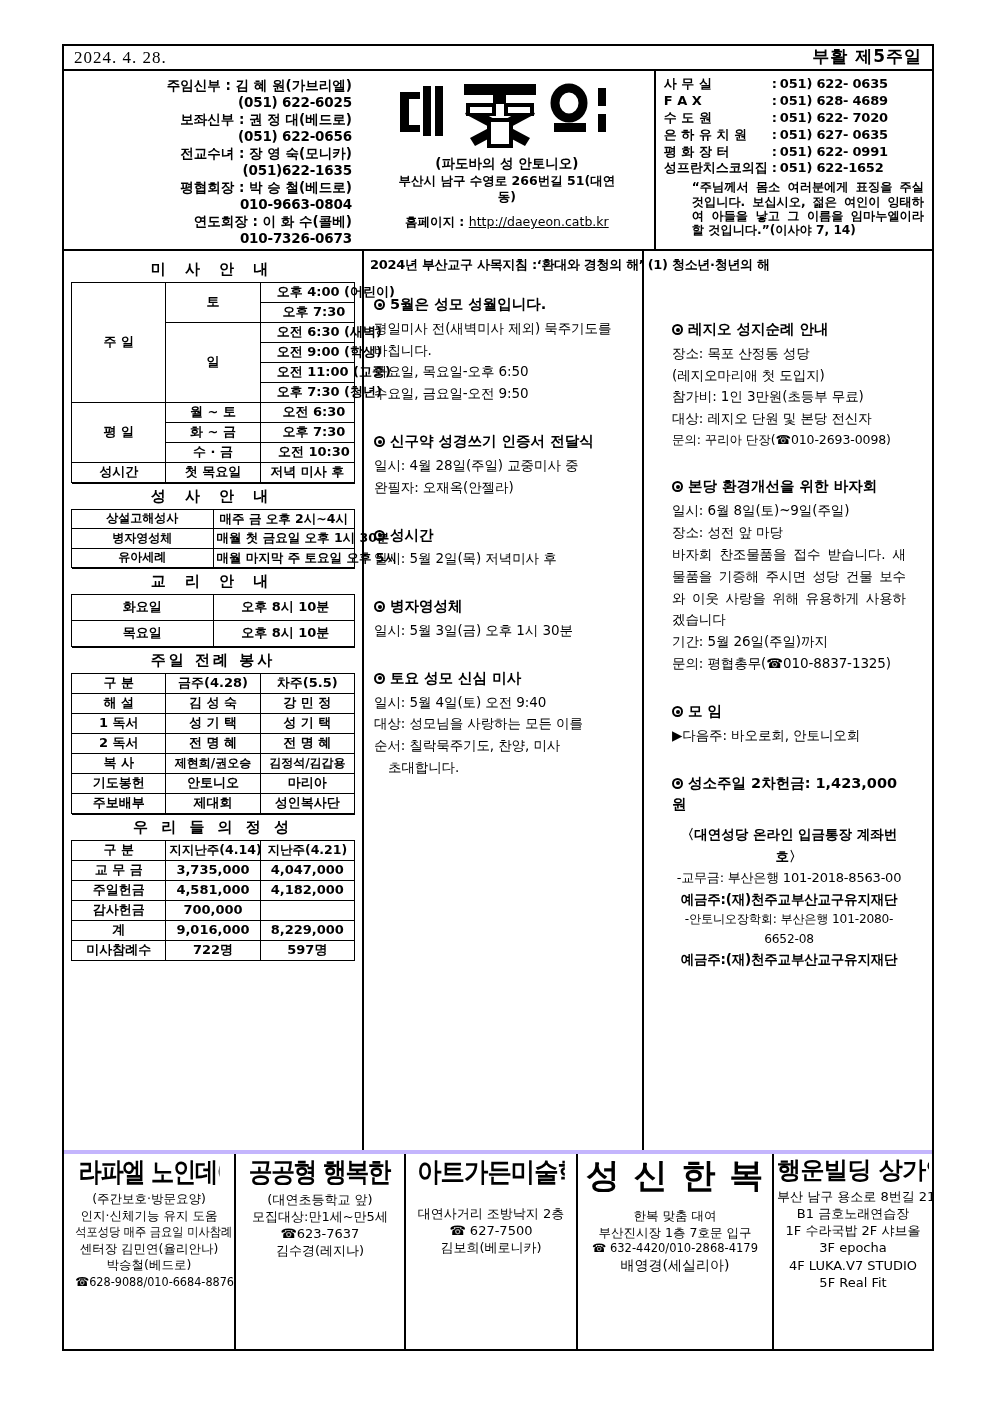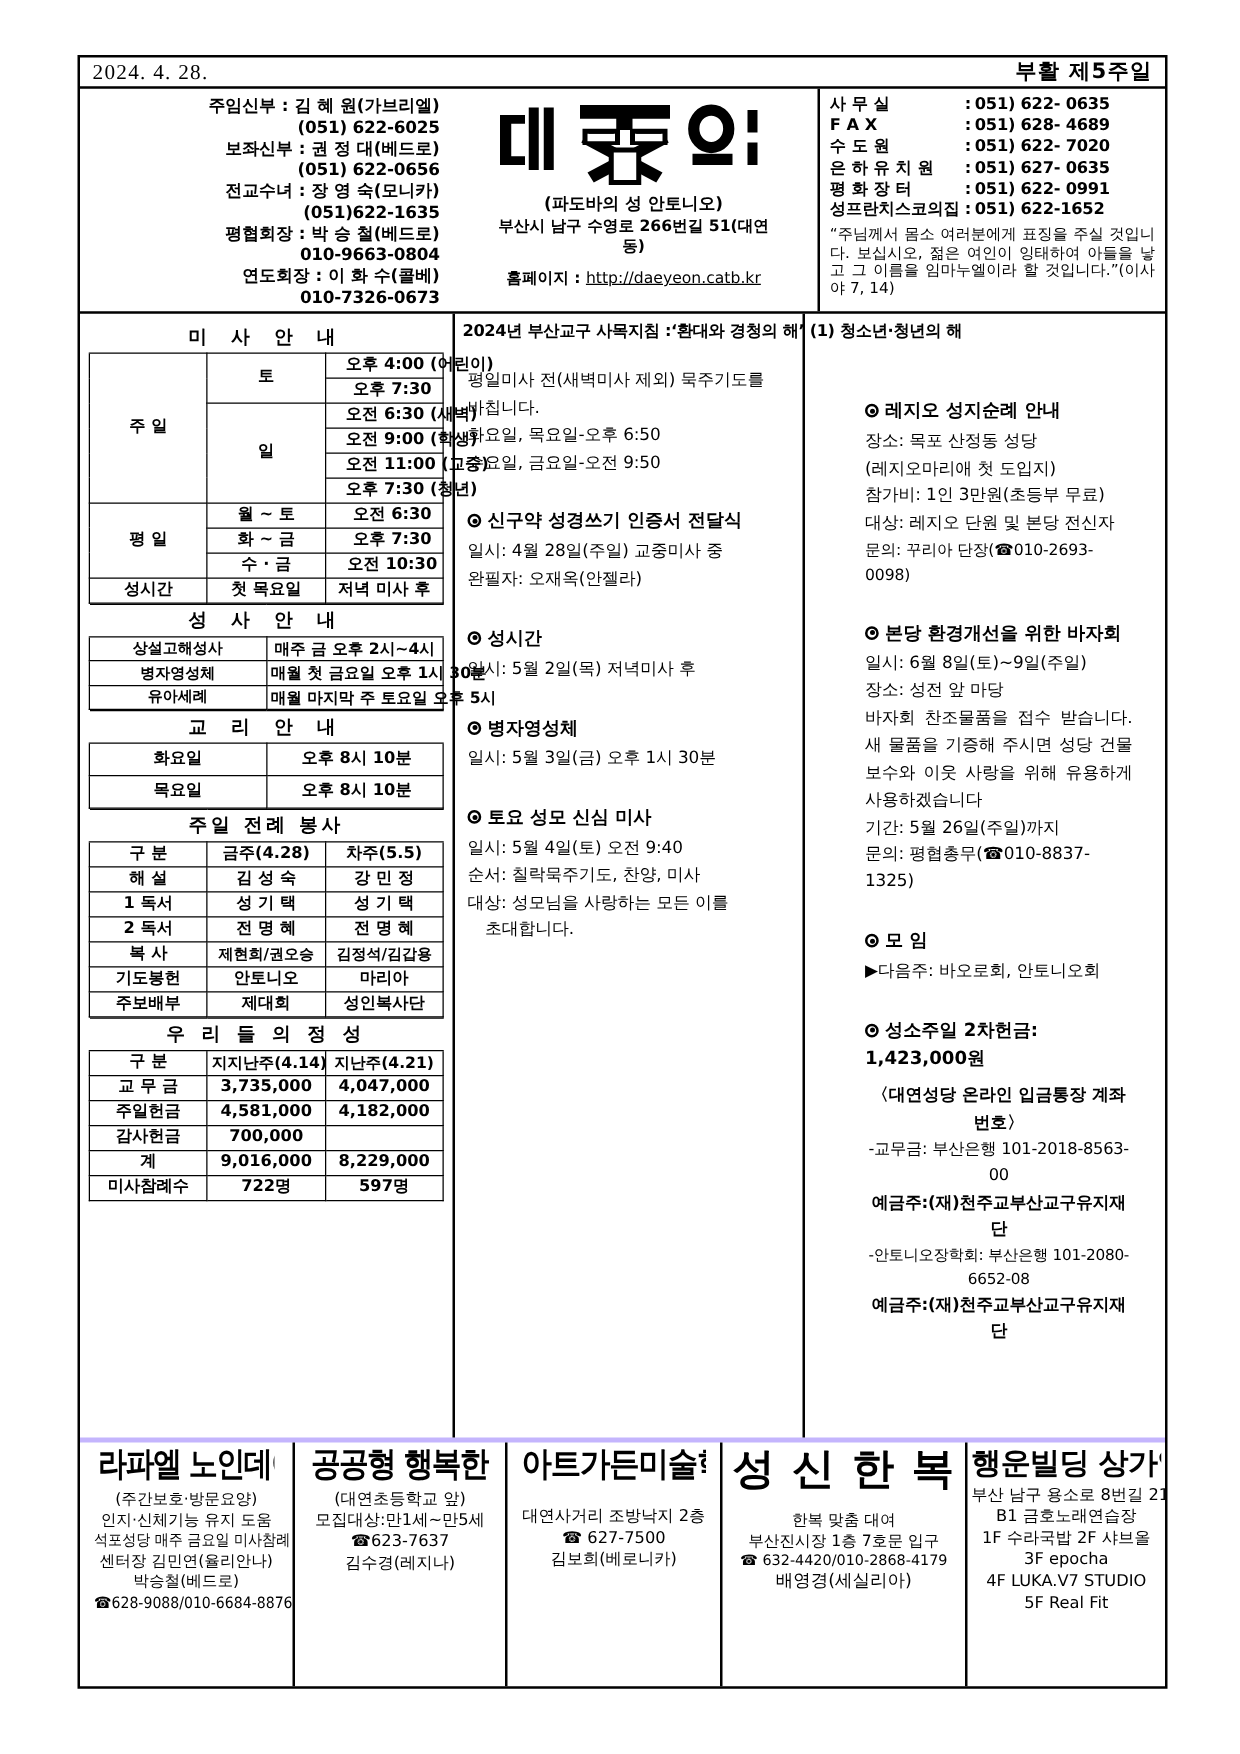--- a/index.html
+++ b/index.html
@@ -130,24 +130,25 @@
     display: inline-block;
     width: 108px;
     letter-spacing: 2.5px;
   }
   .contact-line .lbl.tight { letter-spacing: 0px; width: 108px; }
   .contact-line .sep { width: 8px; }
   .contact-line .val { font-family: "DejaVu Sans", sans-serif; letter-spacing: -0.2px;}
   .scripture {
     margin-top: 3px;
     font-size: 12.2px;
-    font-weight: normal;
+    font-weight: bold;
     line-height: 1.17;
     text-align: justify;
     word-break: break-all;
+    margin-left: 28px;
   }
 
   
   .body-row {
     display: flex;
     flex: 1;
     border-bottom: 4px solid #c4b5fd;
     box-sizing: border-box;
   }
   .col-left {
@@ -159,21 +160,20 @@
   .col-mid {
     width: 280px;
     box-sizing: border-box;
     border-right: 2px solid #000;
     padding: 0;
   }
   .col-right {
     flex: 1;
     box-sizing: border-box;
     padding: 16px;
-    margin-left: 20px;
   }
 
   
   table.sched {
     border-collapse: collapse;
     width: 100%;
     table-layout: fixed;
   }
   table.sched td, table.sched th {
     border: 1px solid #000;
@@ -562,20 +562,21 @@
             <td>597명</td>
           </tr>
         </tbody>
           </table>
       </div>
 
       <div class="col-mid">
         <div class="pastoral-bar">2024년 부산교구 사목지침 :‘환대와 경청의 해’ (1) 청소년·청년의 해</div>
         <div style="padding:16px 8px 0 10px;">
           <div class="ann-block">
+            <div class="ann-head"><span class="bullet-dot"></span><span>5월은 성모 성월입니다.</span></div>
             <div class="ann-line">평일미사  전(새벽미사  제외)  묵주기도를</div>
             <div class="ann-line">바칩니다.</div>
             <div class="ann-line">화요일, 목요일-오후  6:50</div>
             <div class="ann-line">수요일, 금요일-오전  9:50</div>
           </div>
           <div class="ann-block">
             <div class="ann-head"><span class="bullet-dot"></span><span>신구약 성경쓰기 인증서 전달식</span></div>
             <div class="ann-line">일시: 4월  28일(주일)  교중미사  중</div>
             <div class="ann-line">완필자: 오재옥(안젤라)</div>
           </div>
@@ -583,22 +584,22 @@
             <div class="ann-head"><span class="bullet-dot"></span><span>성시간</span></div>
             <div class="ann-line">일시: 5월  2일(목)  저녁미사  후</div>
           </div>
           <div class="ann-block">
             <div class="ann-head"><span class="bullet-dot"></span><span>병자영성체</span></div>
             <div class="ann-line">일시: 5월  3일(금)  오후  1시  30분</div>
           </div>
           <div class="ann-block">
             <div class="ann-head"><span class="bullet-dot"></span><span>토요 성모 신심 미사</span></div>
             <div class="ann-line">일시: 5월  4일(토)  오전  9:40</div>
+            <div class="ann-line">대상: 성모님을  사랑하는  모든  이를</div>
             <div class="ann-line">순서: 칠락묵주기도, 찬양, 미사</div>
-            <div class="ann-line">대상: 성모님을  사랑하는  모든  이를</div>
             <div class="ann-line indent-1">초대합니다.</div>
           </div>
         </div>
       </div>
 
       <div class="col-right">
         <div style="padding:52px 10px 0 12px;">
           <div class="ann-block">
             <div class="ann-head"><span class="bullet-dot"></span><span>레지오 성지순례 안내</span></div>
             <div class="ann-line">장소: 목포 산정동 성당</div>

